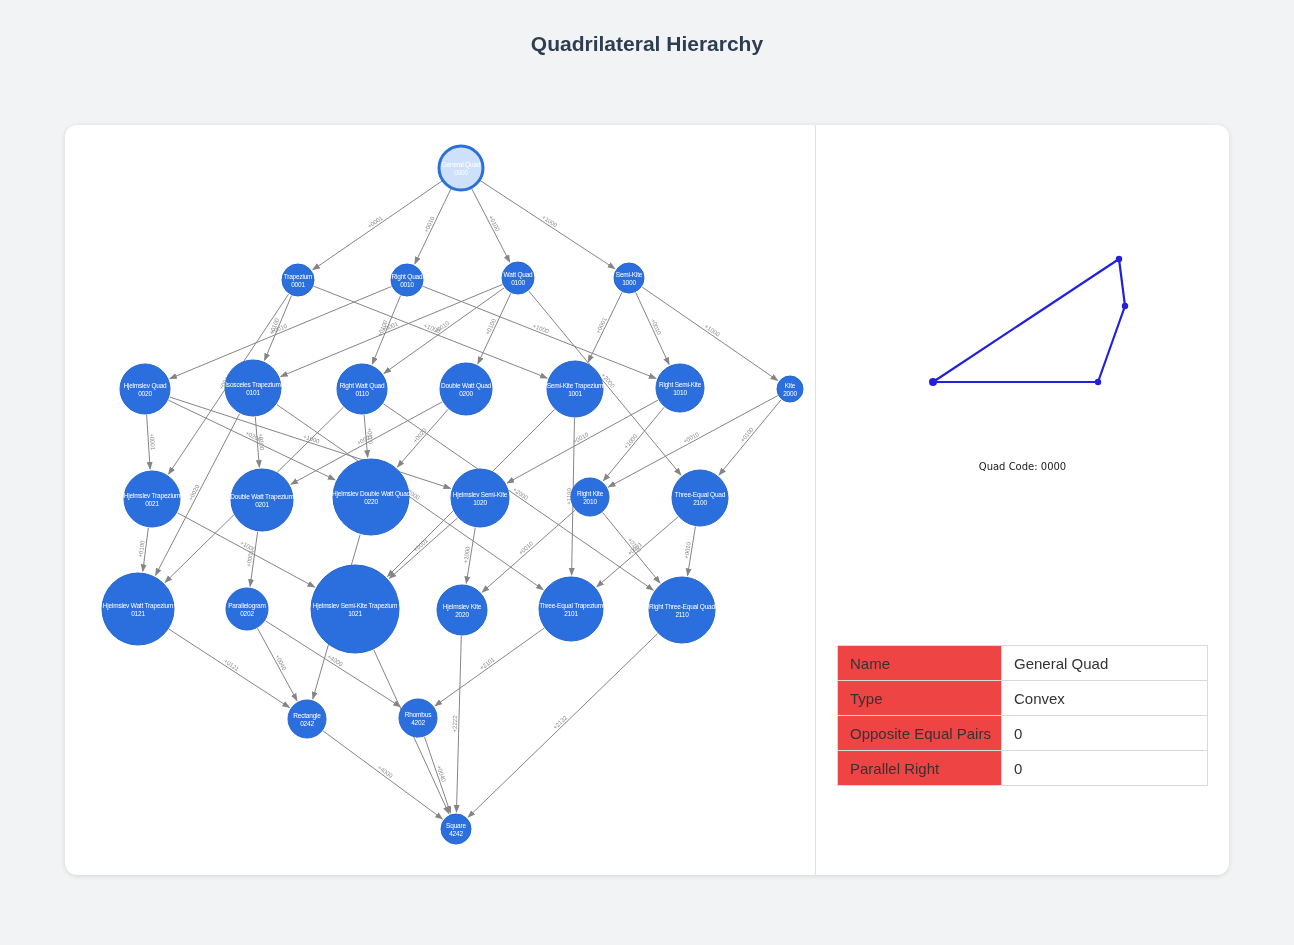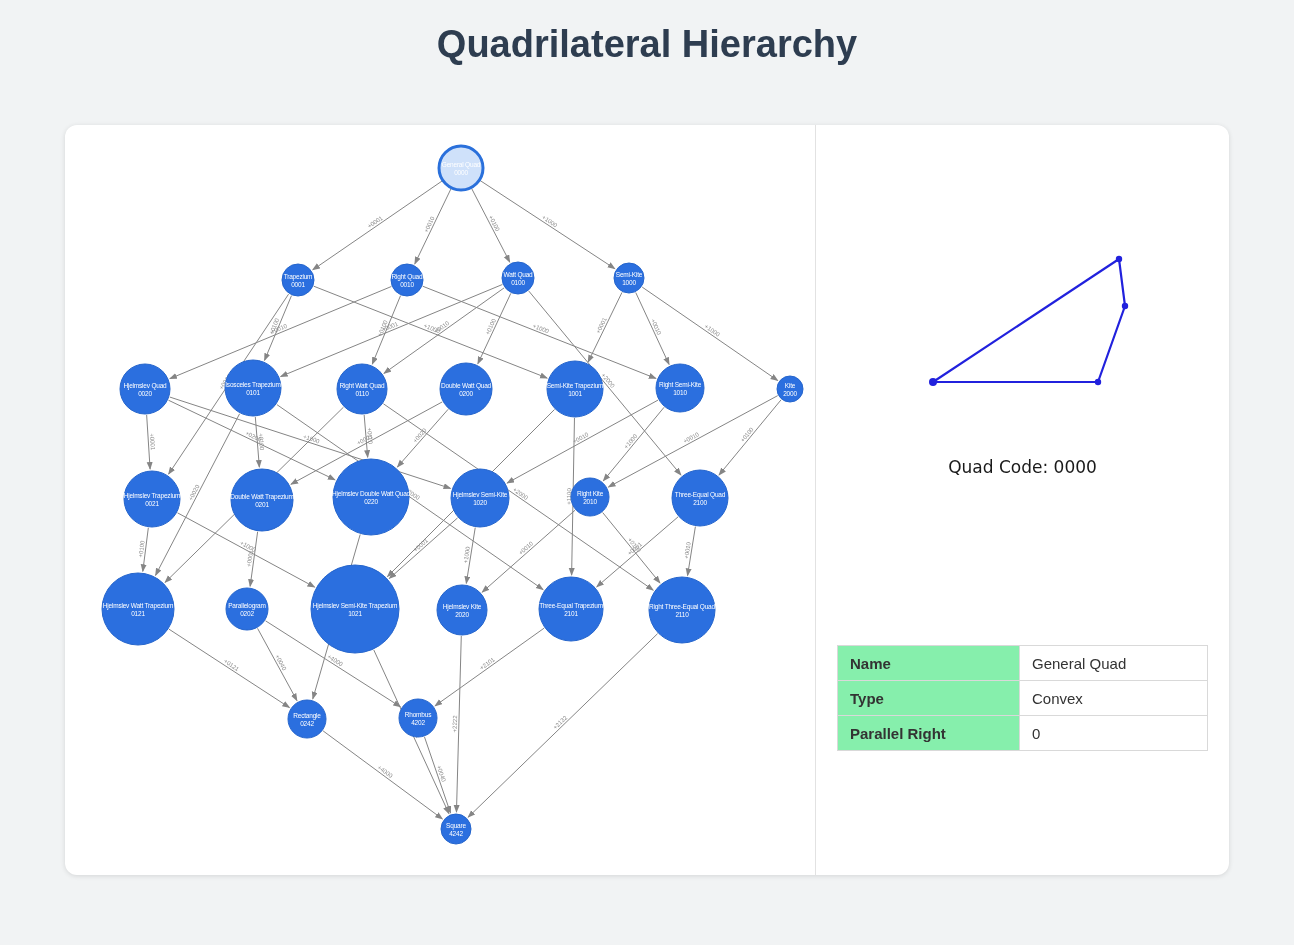--- a/index.html
+++ b/index.html
@@ -3,50 +3,50 @@
 <meta charset="utf-8">
 <style>
   * { box-sizing: border-box; }
   body {
     margin: 0; width: 1294px; height: 945px;
     background: #f1f3f4;
     font-family: "Liberation Sans", sans-serif;
   }
   h1.page-title {
     text-align: center; color: #2e3d50;
-    font-size: 38px; font-weight: 700;
+    font-size: 21px; font-weight: 700;
     margin: 24px 0 0; line-height: 40px;
   }
   .card {
     width: 1164px; height: 750px; margin: 61px auto 0;
     background: #ffffff; border-radius: 12px;
     box-shadow: 0 1px 5px rgba(0,0,0,.12);
     display: flex; position: relative; overflow: hidden;
   }
   .graph-panel { width: 750px; height: 750px; position: relative; }
   .divider { width: 1px; background: #e2e2e2; height: 100%; }
   .detail-panel { flex: 1; position: relative; }
   .shape-svg { position: absolute; top: 0; left: 0; }
   .quad-info {
     position: absolute; top: 336px; left: 0; width: 100%;
     text-align: center;
     font-family: "DejaVu Sans", sans-serif;
-    font-size: 17px; line-height: 12.5px; color: #1a1a1a;
+    font-size: 10px; line-height: 12.5px; color: #1a1a1a;
     white-space: nowrap;
   }
   table.props {
     position: absolute; top: 520px; left: 21px; width: 371px;
     border-collapse: collapse; font-size: 15px; color: #333;
     table-layout: fixed;
   }
   table.props th, table.props td {
     border: 1px solid #d9d9d9; height: 35px;
     padding: 0 0 0 12px; text-align: left; vertical-align: middle;
   }
-  table.props th { background: #86efac; font-weight: 700; width: 182px; }
+  table.props th { background: #ef4444; font-weight: 400; width: 164px; }
   table.props td { font-weight: 400; background: #ffffff; }
   svg text.node-label { pointer-events: none; }
 </style>
 </head>
 <body>
 
 <h1 class="page-title">Quadrilateral Hierarchy</h1>
 
 <div class="card">
 
@@ -297,20 +297,24 @@
       <tbody id="props-tbody">
           <tr>
             <th>Name</th>
             <td>General Quad</td>
           </tr>
           <tr>
             <th>Type</th>
             <td>Convex</td>
           </tr>
           <tr>
+            <th>Opposite Equal Pairs</th>
+            <td>0</td>
+          </tr>
+          <tr>
             <th>Parallel Right</th>
             <td>0</td>
           </tr>
         </tbody>
     </table>
   </div>
 
 </div>
 
 </body></html>

